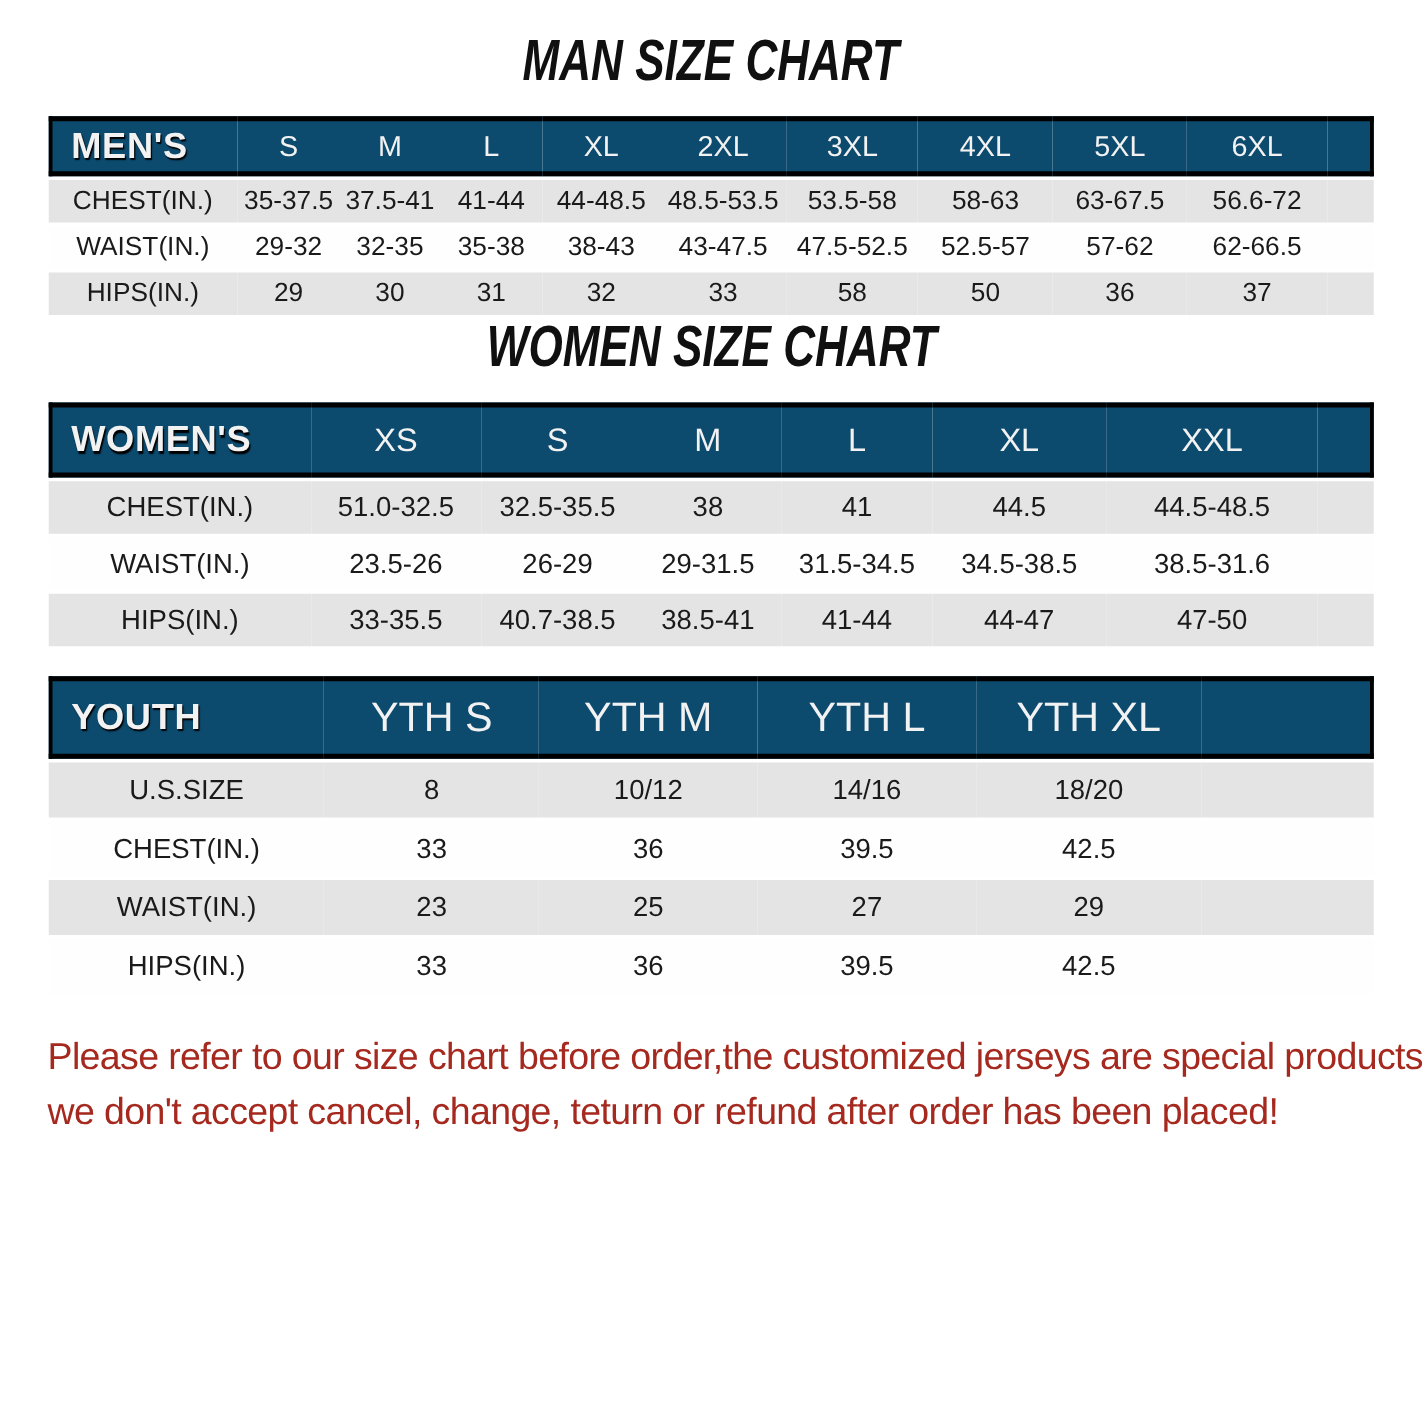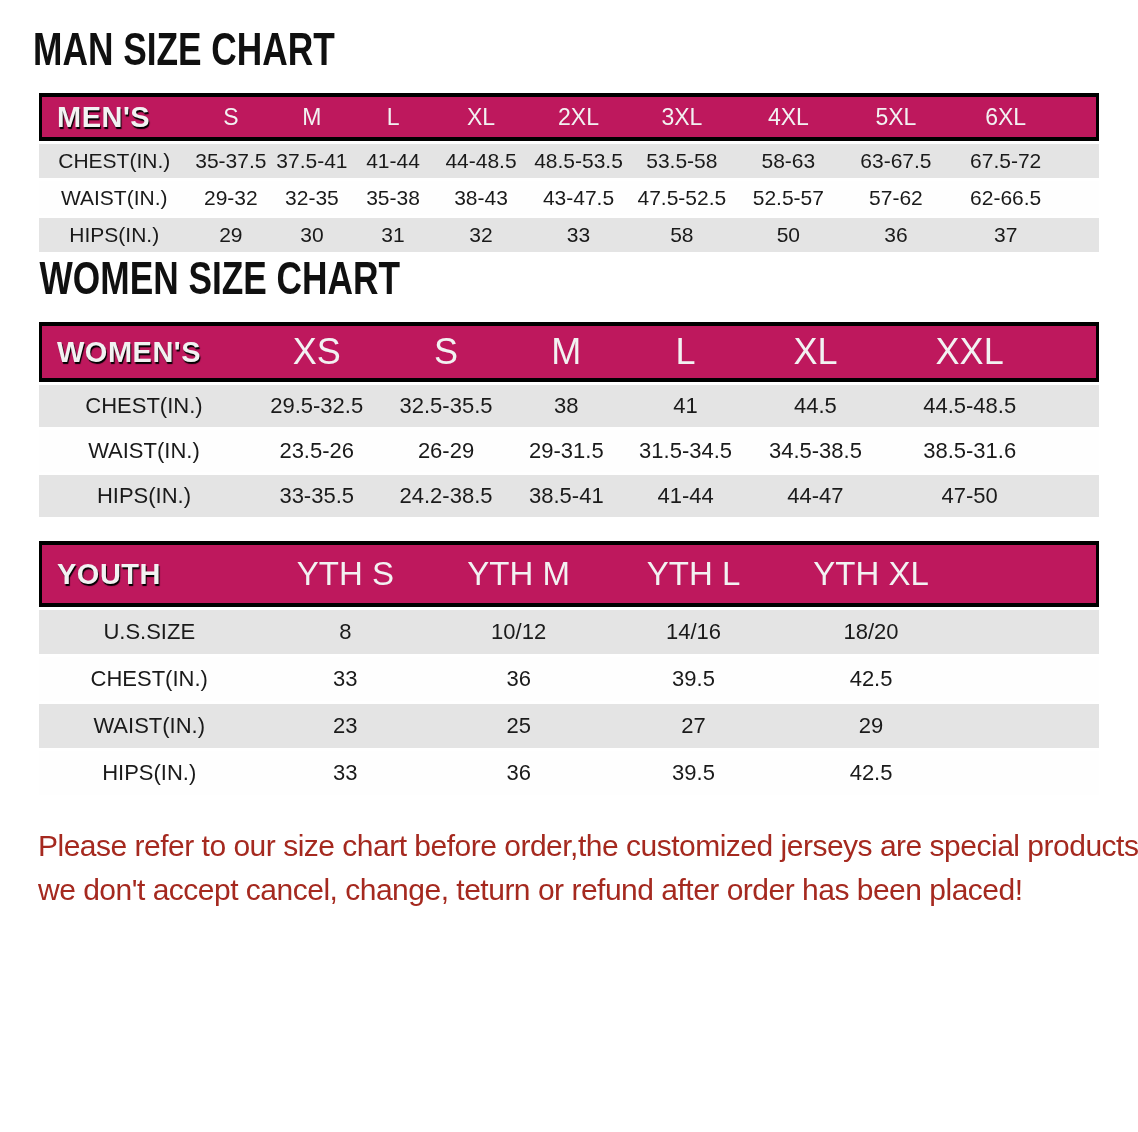--- a/index.html
+++ b/index.html
@@ -22,21 +22,21 @@
     display:inline-block;
     font-size:80px; font-weight:bold; line-height:1;
     color:#141414; letter-spacing:1px;
     transform:scale(0.80,1.02);
     text-shadow:0 3px 2px rgba(90,35,0,0.35);
     white-space:nowrap;
   }
 
   
   .section-heading {
-    margin:0; text-align:left; line-height:46px; height:46px;
+    margin:0; text-align:center; line-height:46px; height:46px;font-style:italic;
   }
   .section-heading span {
     display:inline-block;
     font-size:43px; font-weight:bold; color:#101010;
     transform:scale(0.82,1.08);
     letter-spacing:0px; white-space:nowrap;
   }
   .heading--men   { margin-top:26px; }
   .heading--women { }
   .heading--youth { margin-top:52px; }
@@ -46,34 +46,34 @@
     width:1060px;
     margin:18px auto 0;
     border-collapse:separate;
     border-spacing:0 3px;
     table-layout:fixed;
   }
   .women-table { margin-top:20px; }
   .youth-table { margin-top:24px; }
 
   .size-table th {
-    background:#be185d;
+    background:#0c4a6e;
     color:#f2f2f2;
     font-weight:normal;
     text-align:center;
     border-top:4px solid #000;
     border-bottom:4px solid #000;
     white-space:nowrap;
     overflow:hidden;
   }
   .size-table th:first-child { border-left:3px solid #000; }
   .size-table th:last-child  { border-right:3px solid #000; }
 
   .men-table th   { height:38px; font-size:23px; }
-  .women-table th { height:50px; font-size:36px; }
+  .women-table th { height:50px; font-size:26px; }
   .youth-table th { height:56px; font-size:33px; }
 
   .size-table th.tbl-label {
     text-align:left; padding-left:15px;
     font-weight:bold; letter-spacing:0.5px;
     font-size:29px;
     text-shadow:1px 2px 1px #000;
   }
 
   .size-table td {
@@ -142,21 +142,21 @@
       <tr class="row-gray">
         <td>CHEST(IN.)</td>
         <td>35-37.5</td>
         <td>37.5-41</td>
         <td>41-44</td>
         <td>44-48.5</td>
         <td>48.5-53.5</td>
         <td>53.5-58</td>
         <td>58-63</td>
         <td>63-67.5</td>
-        <td>67.5-72</td>
+        <td>56.6-72</td>
         <td></td>
       </tr>
       <tr class="row-white">
         <td>WAIST(IN.)</td>
         <td>29-32</td>
         <td>32-35</td>
         <td>35-38</td>
         <td>38-43</td>
         <td>43-47.5</td>
         <td>47.5-52.5</td>
@@ -204,42 +204,42 @@
         <th>M</th>
         <th>L</th>
         <th>XL</th>
         <th>XXL</th>
         <th></th>
       </tr>
     </thead>
     <tbody>
       <tr class="row-gray">
         <td>CHEST(IN.)</td>
-        <td>29.5-32.5</td>
+        <td>51.0-32.5</td>
         <td>32.5-35.5</td>
         <td>38</td>
         <td>41</td>
         <td>44.5</td>
         <td>44.5-48.5</td>
         <td></td>
       </tr>
       <tr class="row-white">
         <td>WAIST(IN.)</td>
         <td>23.5-26</td>
         <td>26-29</td>
         <td>29-31.5</td>
         <td>31.5-34.5</td>
         <td>34.5-38.5</td>
         <td>38.5-31.6</td>
         <td></td>
       </tr>
       <tr class="row-gray">
         <td>HIPS(IN.)</td>
         <td>33-35.5</td>
-        <td>24.2-38.5</td>
+        <td>40.7-38.5</td>
         <td>38.5-41</td>
         <td>41-44</td>
         <td>44-47</td>
         <td>47-50</td>
         <td></td>
       </tr>
     </tbody>
   </table>
 
 

